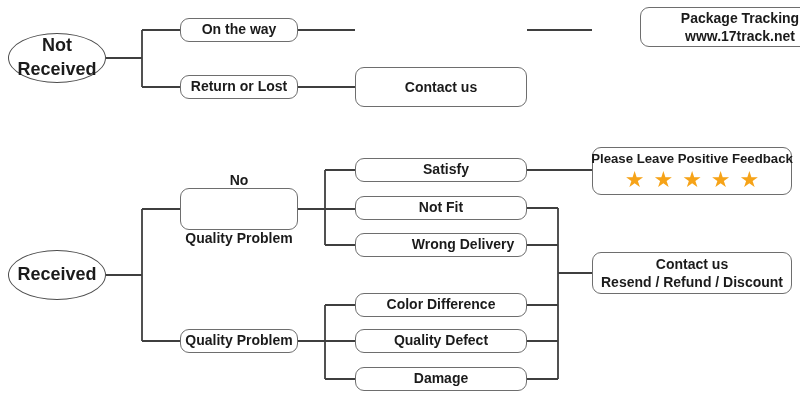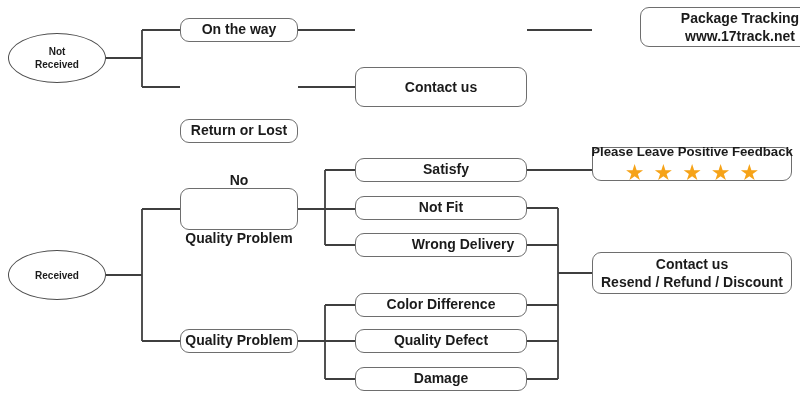--- a/index.html
+++ b/index.html
@@ -34,21 +34,21 @@
   }
   .box {
     border: 1.6px solid #6e6e6e;
     border-radius: 9px;
     font-size: 14px;
     line-height: 1.25;
   }
   .ellipse {
     border: 1.4px solid #4d4d4d;
     border-radius: 50%;
-    font-size: 10px;
+    font-size: 18px;
     line-height: 1.3;
   }
   .two-line { line-height: 1.32; }
   .feedback-label { font-size: 13.2px; white-space: nowrap; }
   .star-row {
     font-size: 22px;
     line-height: 1;
     letter-spacing: 9px;
     padding-left: 9px; 
     color: #F6A318;
@@ -79,21 +79,21 @@
   <div class="node box" style="left:180px; top:18px; width:118px; height:24px;">
     <span>On the way</span>
   </div>
 
 
   <div class="node box two-line" style="left:592px; top:7px; width:200px; height:40px;margin-left:48px;">
     <span>Package Tracking</span>
     <span>www.17track.net</span>
   </div>
 
-  <div class="node box" style="left:180px; top:75px; width:118px; height:24px;margin-top:44px;">
+  <div class="node box" style="left:180px; top:75px; width:118px; height:24px;">
     <span>Return or Lost</span>
   </div>
 
   <div class="node box two-line" style="left:355px; top:67px; width:172px; height:40px;">
     <span>Contact us</span>
   </div>
 
   <div class="node ellipse" style="left:8px; top:250px; width:98px; height:50px;">
     <span>Received</span>
   </div>
@@ -124,21 +124,21 @@
   </div>
 
   <div class="node box" style="left:355px; top:329px; width:172px; height:24px;">
     <span>Quality Defect</span>
   </div>
 
   <div class="node box" style="left:355px; top:367px; width:172px; height:24px;">
     <span>Damage</span>
   </div>
 
-  <div class="node box" style="left:592px; top:147px; width:200px; height:34px;">
+  <div class="node box" style="left:592px; top:147px; width:200px; height:48px;">
     <span class="feedback-label">Please Leave Positive Feedback</span>
     <span class="star-row">★★★★★</span>
   </div>
 
   <div class="node box two-line" style="left:592px; top:252px; width:200px; height:42px;">
     <span>Contact us</span>
     <span>Resend / Refund / Discount</span>
   </div>
 
 </div>

